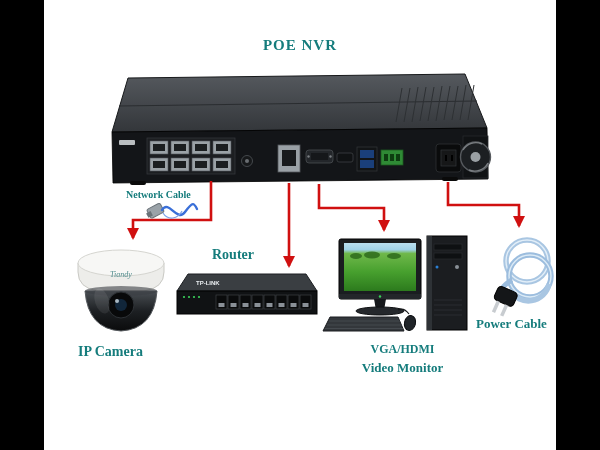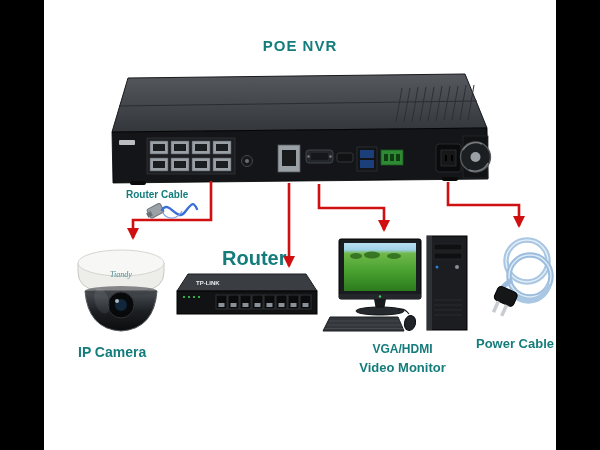--- a/index.html
+++ b/index.html
@@ -2,30 +2,30 @@
 <html><head>
 <meta charset="utf-8">
 <style>
   html,body{margin:0;padding:0;background:#fff;}
   .stage{position:relative;width:600px;height:450px;background:#ffffff;overflow:hidden;
          font-family:"Liberation Serif", serif;}
   .bar{position:absolute;top:0;height:450px;width:44px;background:#000;}
   .bar.left{left:0;}
   .bar.right{left:556px;}
   .layer{position:absolute;left:0;top:0;}
-  .lbl{position:absolute;color:#157c7c;font-weight:bold;font-family:Liberation Sans, sans-serif;
+  .lbl{position:absolute;color:#157c7c;font-weight:bold;font-family:Liberation Serif, serif;
        white-space:nowrap;}
   .lbl.center{text-align:center;white-space:normal;}
   #title{left:235px;top:37px;width:130px;font-size:15px;letter-spacing:1px;text-align:center;}
   #lbl-netcable{left:126px;top:189px;font-size:10px;}
-  #lbl-router{left:222px;top:247px;font-size:20px;}
+  #lbl-router{left:212px;top:247px;font-size:14px;}
   #lbl-camera{left:78px;top:344px;font-size:14px;}
   #lbl-mon1{left:345px;top:342px;width:115px;font-size:12px;}
   #lbl-mon2{left:335px;top:360px;width:135px;font-size:13px;}
-  #lbl-power{left:476px;top:316px;font-size:13px;margin-top:20px;}
+  #lbl-power{left:476px;top:316px;font-size:13px;}
 </style>
 </head>
 <body>
 
 <div class="stage">
 
   <div class="bar left"></div>
   <div class="bar right"></div>
 
   <svg class="layer" width="600" height="450" viewBox="0 0 600 450">
@@ -245,20 +245,20 @@
       <path d="M512,280 C503,285 499,291 503,296" fill="none" stroke="#9cbdde" stroke-width="5"></path>
       <g transform="rotate(24 506 297)">
         <rect x="495" y="289" width="21" height="15" rx="4" fill="#141618" stroke="#000"></rect>
         <rect x="499" y="304" width="3.5" height="12" fill="#c8ccd0"></rect>
         <rect x="508" y="304" width="3.5" height="12" fill="#c8ccd0"></rect>
       </g>
     </g>
   </svg>
 
   <div class="lbl" id="title">POE NVR</div>
-  <div class="lbl" id="lbl-netcable">Router Cable</div>
+  <div class="lbl" id="lbl-netcable">Network Cable</div>
   <div class="lbl" id="lbl-router">Router</div>
   <div class="lbl" id="lbl-camera">IP Camera</div>
   <div class="lbl center" id="lbl-mon1">VGA/HDMI</div>
   <div class="lbl center" id="lbl-mon2">Video Monitor</div>
   <div class="lbl" id="lbl-power">Power Cable</div>
 
 </div>
 
 </body></html>

